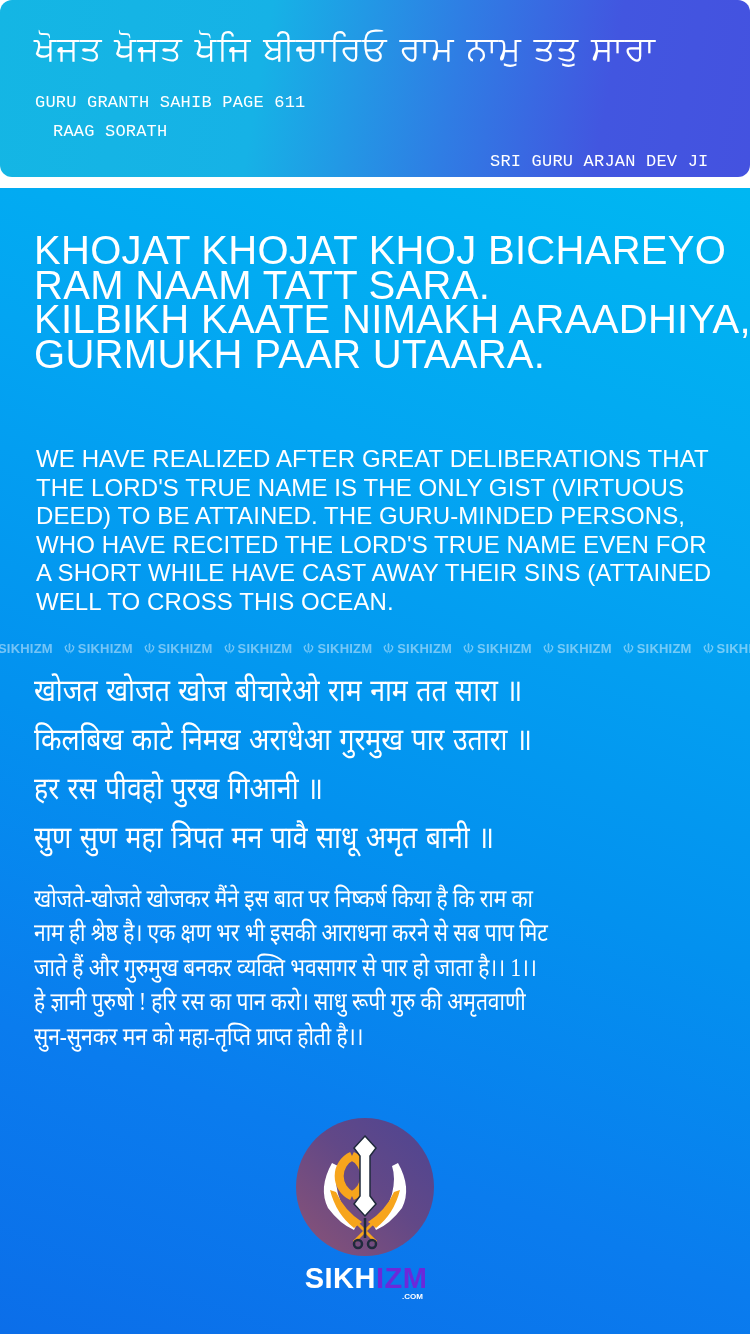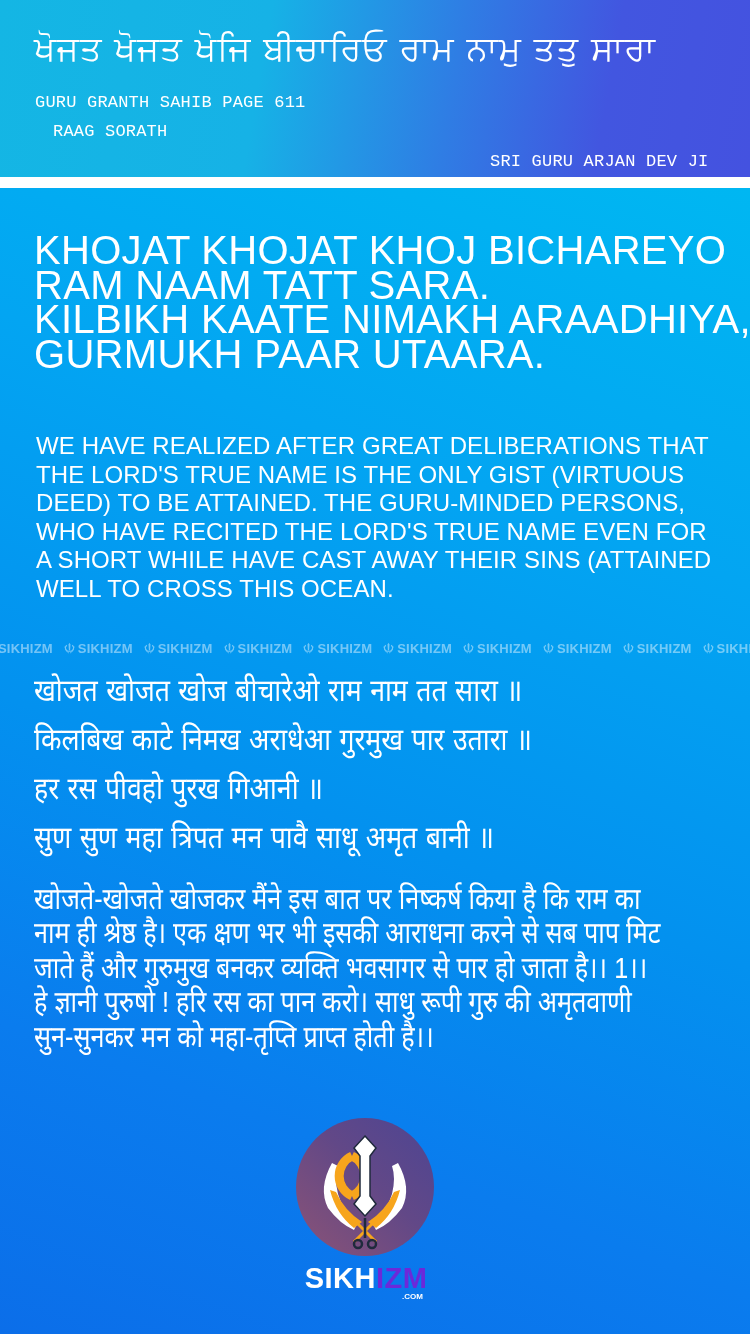--- a/index.html
+++ b/index.html
@@ -2,20 +2,21 @@
 <html><head>
 <meta charset="utf-8">
 <style>
   * { box-sizing: border-box; margin: 0; padding: 0; }
   html, body { width: 750px; height: 1334px; overflow: hidden; background: #ffffff; }
   body { position: relative; font-family: "DejaVu Sans", sans-serif; color: #ffffff; }
 
   .header {
     position: absolute; left: 0; top: 0; width: 750px; height: 177px;
     background: linear-gradient(100deg, #14b6e4 0%, #16b2e6 35%, #2f7de4 60%, #4256e0 80%, #4452e0 100%);
+    border-radius: 12px;
   }
   .header-title {
     position: absolute; left: 34px; top: 22px; width: 690px;
     font-size: 34px; line-height: 52px; white-space: nowrap; letter-spacing: 1px;
     font-family: "DejaVu Sans", sans-serif;
   }
   .header-sub {
     position: absolute; font-family: Liberation Mono, monospace;
     font-size: 17px; line-height: 22px; text-transform: uppercase; letter-spacing: 0.2px;
   }
@@ -31,21 +32,21 @@
   }
 
   .translit {
     position: absolute; left: 34px; top: 233px; width: 700px;
     font-family: "Liberation Sans", sans-serif;
     font-size: 40px; line-height: 34.5px; text-transform: uppercase; letter-spacing: 0.3px;
   }
   .translit .line { display: block; white-space: nowrap; }
 
   .english {
-    position: absolute; left: 36px; top: 432px; width: 700px;
+    position: absolute; left: 36px; top: 445px; width: 700px;
     font-family: "Liberation Sans", sans-serif;
     font-size: 24px; line-height: 28.6px; text-transform: uppercase; letter-spacing: 0.1px;
   }
   .english .line { display: block; white-space: nowrap; }
 
   .watermark {
     position: absolute; left: 0; top: 638px; width: 750px; height: 20px;
     display: flex; align-items: center; gap: 10px; overflow: hidden; white-space: nowrap;
     opacity: 0.45;
   }
@@ -56,22 +57,22 @@
 
   .hindi-verse {
     position: absolute; left: 34px; top: 666px; width: 700px;
     font-family: "DejaVu Sans", sans-serif;
     font-size: 31px; line-height: 49px;
   }
   .hindi-verse .line { display: block; white-space: nowrap; transform: scaleX(0.86); transform-origin: left center; }
 
   .hindi-meaning {
     position: absolute; left: 34px; top: 882px; width: 700px;
-    font-family: Liberation Sans, sans-serif;
-    font-size: 30px; line-height: 34.4px;
+    font-family: Liberation Serif, serif;
+    font-size: 25px; line-height: 34.4px;
   }
   .hindi-meaning .line { display: block; white-space: nowrap; transform: scaleX(0.84); transform-origin: left center; }
 
   .logo {
     position: absolute; left: 294px; top: 1116px; width: 142px; height: 190px;
   }
   .logo-circle {
     position: absolute; left: 2px; top: 2px; width: 138px; height: 138px; border-radius: 50%;
     background: linear-gradient(225deg, #4d4593 0%, #624887 45%, #7c4f7c 80%, #8a5478 100%);
     overflow: hidden;

